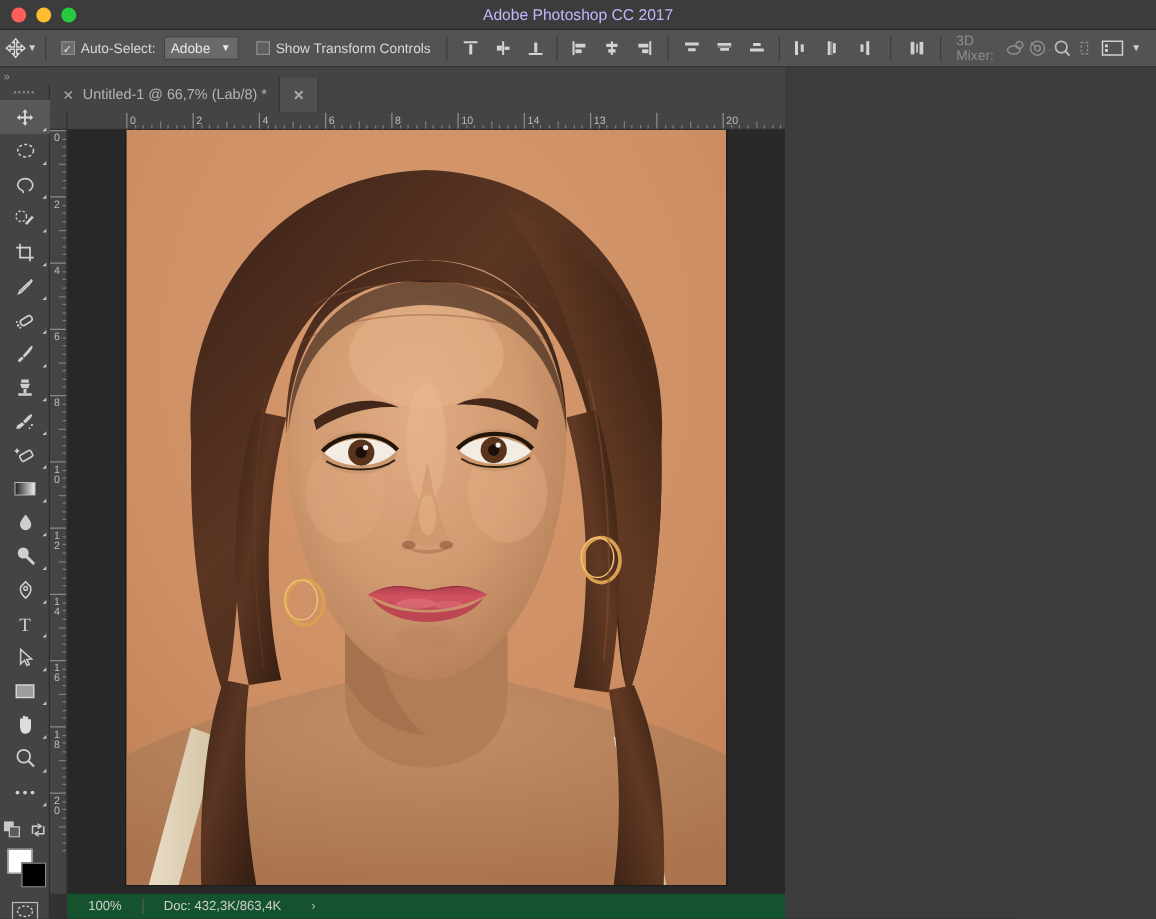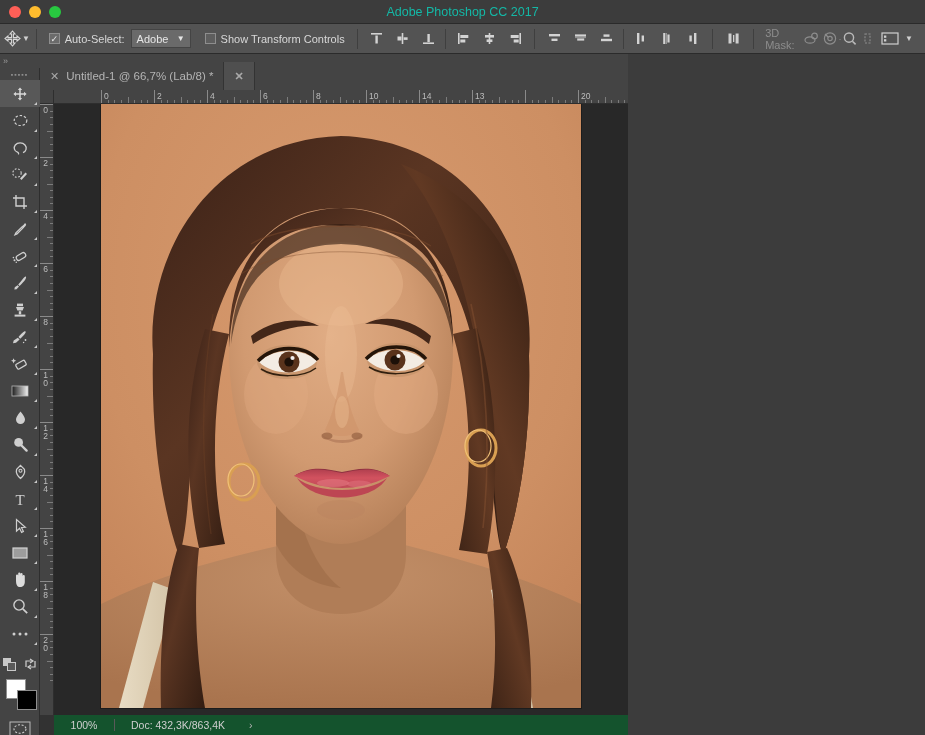--- a/index.html
+++ b/index.html
@@ -16,21 +16,21 @@
   .titlebar{
     position:absolute; left:0; top:0; width:925px; height:24px;
     background:#3c3c3c; border-bottom:1px solid #2a2a2a;
     display:flex; align-items:center;
   }
   .traffic{ display:flex; gap:8px; padding-left:9px; }
   .dot{ width:12px; height:12px; border-radius:50%; }
   .dot.r{ background:#ff5f57; } .dot.y{ background:#febc2e; } .dot.g{ background:#28c840; }
   .title-text{
     position:absolute; left:0; right:0; text-align:center;
-    font-size:12.5px; color:#14b8a6;
+    font-size:12.5px; color:#c4b5fd;
   }
 
   
   .optionsbar{
     position:absolute; left:0; top:24px; width:925px; height:30px;
     background:#535353; border-bottom:1px solid #2b2b2b;
     display:flex; align-items:center; padding:0 4px;
   }
   .ob-tool{
     width:26px; height:24px; display:flex; align-items:center; justify-content:center;
@@ -260,21 +260,21 @@
     <div class="ob-sep"></div>
     <div class="align-btn" style="margin-left:6px">
       <svg width="15" height="15" viewBox="0 0 15 15">
           <rect x="2.5" y="2.5" width="3" height="10" fill="#cfcfcf"></rect>
           <rect x="7" y="4" width="1.3" height="7" fill="#cfcfcf"></rect>
           <rect x="9.6" y="2.5" width="3" height="10" fill="#cfcfcf"></rect>
         </svg>
     </div>
 
     <div class="ob-sep" style="margin-left:10px"></div>
-    <span class="ob-3d">3D Mask:</span>
+    <span class="ob-3d">3D Mixer:</span>
     <div class="align-btn">
       <svg width="17" height="15" viewBox="0 0 17 15">
           <ellipse cx="7" cy="9" rx="5" ry="3.2" fill="none" stroke="#8d8d8d" stroke-width="1.2"></ellipse>
           <circle cx="11.5" cy="5" r="2.8" fill="none" stroke="#8d8d8d" stroke-width="1.2"></circle>
         </svg>
     </div>
     <div class="align-btn">
       <svg width="16" height="15" viewBox="0 0 16 15">
           <circle cx="8" cy="7.5" r="5.6" fill="none" stroke="#8d8d8d" stroke-width="1.2"></circle>
           <circle cx="8" cy="7.5" r="2.2" fill="none" stroke="#8d8d8d" stroke-width="1.2"></circle>

